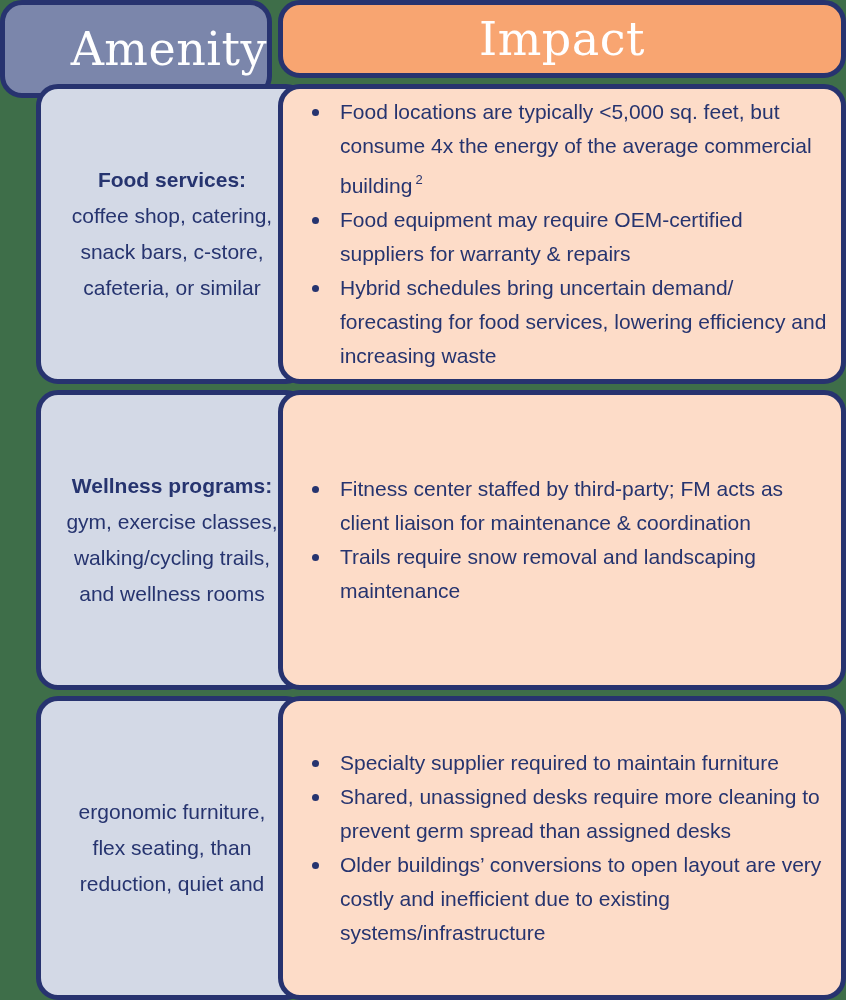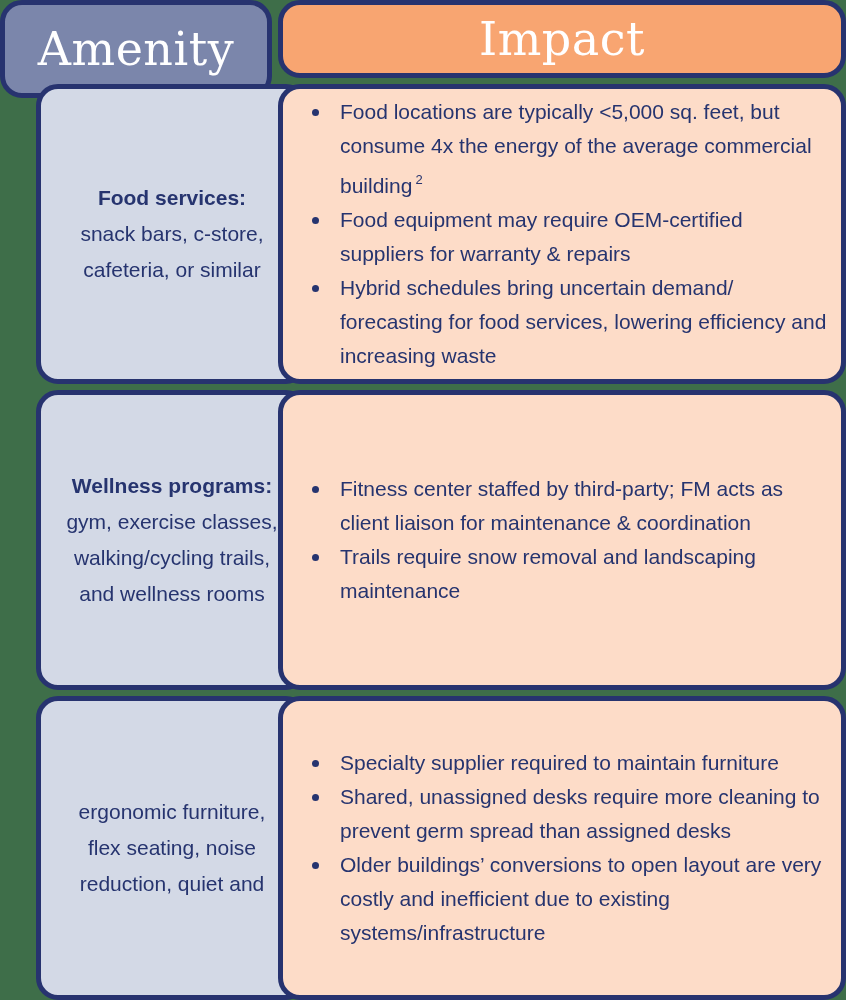--- a/index.html
+++ b/index.html
@@ -23,21 +23,21 @@
     }
     .hdr {
       display: flex;
       align-items: center;
       justify-content: center;
       color: #ffffff;
       font-family: "DejaVu Serif", "Liberation Serif", serif;
       font-size: 46px;
       letter-spacing: 0.5px;
     }
-    .hdr-amenity { left: 0; top: 0; width: 272px; height: 98px; background: #7b86ab; }
+    .hdr-amenity { left: 0; top: 0; width: 272px; height: 98px; background: #7b86ab; justify-content: flex-end; }
     .hdr-impact  { left: 278px; top: 0; width: 568px; height: 78px; background: #f8a571; justify-content: center; }
 
     .amenity {
       left: 0;
       width: 272px;
       background: #d3d9e6;
       display: flex;
       flex-direction: column;
       align-items: center;
       justify-content: center;
@@ -89,20 +89,21 @@
 
 <div class="cell hdr hdr-amenity">
   <span>Amenity</span>
 </div>
 <div class="cell hdr hdr-impact">
   <span>Impact</span>
 </div>
 
 <div class="cell amenity row1">
   <div class="title">Food services:</div>
+  <div>coffee shop, catering,</div>
   <div>snack bars, c-store,</div>
   <div>cafeteria, or similar</div>
 </div>
 <div class="cell impact row1">
   <ul>
     <li><span>Food locations are typically &lt;5,000 sq. feet, but consume 4x the energy of the average commercial building</span><sup>2</sup></li>
     <li><span>Food equipment may require OEM-certified suppliers for warranty &amp; repairs</span></li>
     <li><span>Hybrid schedules bring uncertain demand/ forecasting for food services, lowering efficiency and increasing waste</span></li>
   </ul>
 </div>
@@ -115,21 +116,21 @@
 </div>
 <div class="cell impact row2">
   <ul>
     <li><span>Fitness center staffed by third-party; FM acts as client liaison for maintenance &amp; coordination</span></li>
     <li><span>Trails require snow removal and landscaping maintenance</span></li>
   </ul>
 </div>
 
 <div class="cell amenity row3">
   <div>ergonomic furniture,</div>
-  <div>flex seating, noise</div>
+  <div>flex seating, than</div>
   <div>reduction, quiet and</div>
 </div>
 <div class="cell impact row3">
   <ul>
     <li><span>Specialty supplier required to maintain furniture</span></li>
     <li><span>Shared, unassigned desks require more cleaning to prevent germ spread than assigned desks</span></li>
     <li><span>Older buildings’ conversions to open layout are very costly and inefficient due to existing systems/infrastructure</span></li>
   </ul>
 </div>
 

